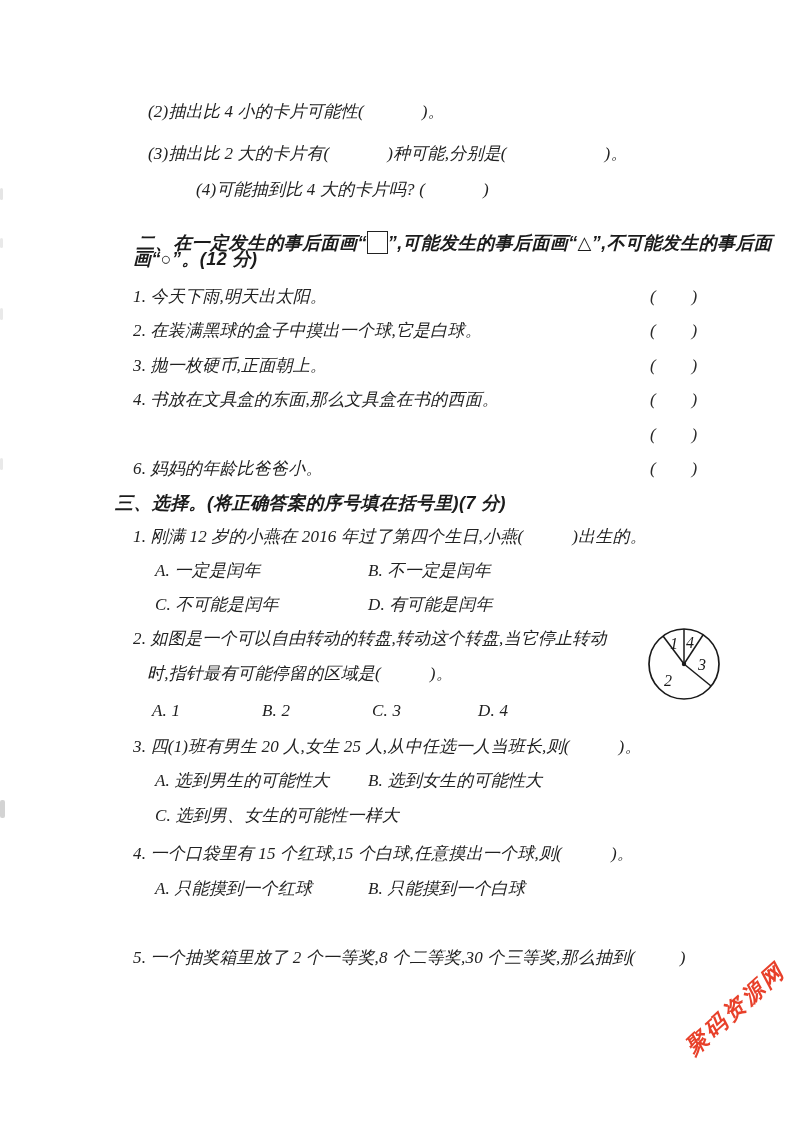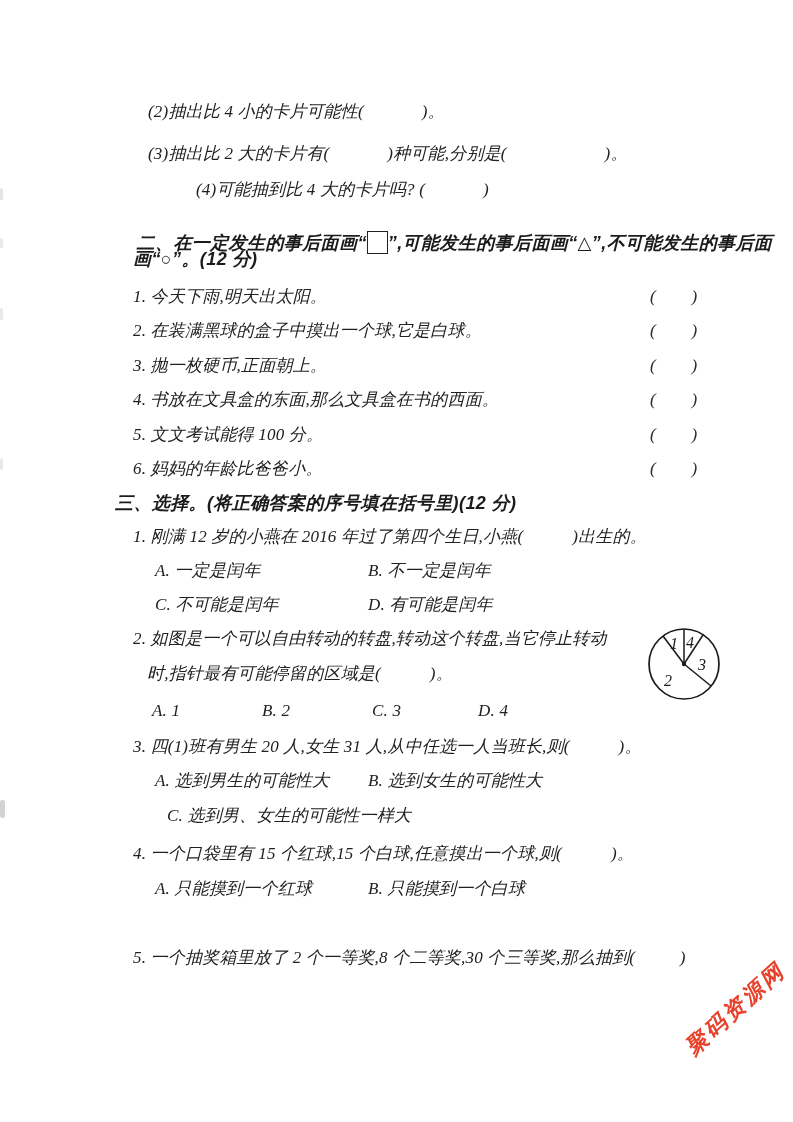--- a/index.html
+++ b/index.html
@@ -74,27 +74,26 @@
 
   <div class="line" style="left:133px;top:320px;">2. 在装满黑球的盒子中摸出一个球,它是白球。</div>
   <div class="line answer-blank" style="left:650px;top:320px;">(        )</div>
 
   <div class="line" style="left:133px;top:355px;">3. 抛一枚硬币,正面朝上。</div>
   <div class="line answer-blank" style="left:650px;top:355px;">(        )</div>
 
   <div class="line" style="left:133px;top:389px;">4. 书放在文具盒的东面,那么文具盒在书的西面。</div>
   <div class="line answer-blank" style="left:650px;top:389px;">(        )</div>
 
-  <div class="line" style="left:133px;top:424px;">5. 文文考试能得 100 分。</div>
   <div class="line answer-blank" style="left:650px;top:424px;">(        )</div>
 
   <div class="line" style="left:133px;top:458px;">6. 妈妈的年龄比爸爸小。</div>
   <div class="line answer-blank" style="left:650px;top:458px;">(        )</div>
 
-  <div class="line sec-head" style="left:115px;top:492px;">三、选择。(将正确答案的序号填在括号里)(12 分)</div>
+  <div class="line sec-head" style="left:115px;top:492px;">三、选择。(将正确答案的序号填在括号里)(7 分)</div>
 
   <div class="line" style="left:133px;top:526px;text-align:right;">1. 刚满 12 岁的小燕在 2016 年过了第四个生日,小燕(           )出生的。</div>
   <div class="line" style="left:155px;top:560px;">A. 一定是闰年</div>
   <div class="line" style="left:368px;top:560px;">B. 不一定是闰年</div>
   <div class="line" style="left:155px;top:594px;">C. 不可能是闰年</div>
   <div class="line" style="left:368px;top:594px;">D. 有可能是闰年</div>
 
   <div class="line" style="left:133px;top:628px;">2. 如图是一个可以自由转动的转盘,转动这个转盘,当它停止转动</div>
   <div class="line" style="left:147px;top:663px;">时,指针最有可能停留的区域是(           )。</div>
   <div class="line" style="left:152px;top:700px;">A. 1</div>
@@ -108,24 +107,24 @@
     <line x1="40" y1="40" x2="19" y2="12" stroke="#1a1a1a" stroke-width="1.5"></line>
     <line x1="40" y1="40" x2="59" y2="11" stroke="#1a1a1a" stroke-width="1.5"></line>
     <line x1="40" y1="40" x2="67" y2="62" stroke="#1a1a1a" stroke-width="1.5"></line>
     <circle cx="40" cy="40" r="2.2" fill="#1a1a1a"></circle>
     <text x="30" y="25" font-size="16" text-anchor="middle" fill="#1a1a1a" font-family="Liberation Serif, serif">1</text>
     <text x="46" y="24" font-size="16" text-anchor="middle" fill="#1a1a1a" font-family="Liberation Serif, serif">4</text>
     <text x="58" y="46" font-size="16" text-anchor="middle" fill="#1a1a1a" font-family="Liberation Serif, serif">3</text>
     <text x="24" y="62" font-size="16" text-anchor="middle" fill="#1a1a1a" font-family="Liberation Serif, serif">2</text>
   </svg>
 
-  <div class="line" style="left:133px;top:736px;">3. 四(1)班有男生 20 人,女生 31 人,从中任选一人当班长,则(           )。</div>
+  <div class="line" style="left:133px;top:736px;">3. 四(1)班有男生 20 人,女生 25 人,从中任选一人当班长,则(           )。</div>
   <div class="line" style="left:155px;top:770px;text-align:center;">A. 选到男生的可能性大</div>
   <div class="line" style="left:368px;top:770px;">B. 选到女生的可能性大</div>
-  <div class="line" style="left:155px;top:805px;margin-left:12px;">C. 选到男、女生的可能性一样大</div>
+  <div class="line" style="left:155px;top:805px;">C. 选到男、女生的可能性一样大</div>
 
   <div class="line" style="left:133px;top:843px;text-align:center;">4. 一个口袋里有 15 个红球,15 个白球,任意摸出一个球,则(           )。</div>
   <div class="line" style="left:155px;top:878px;">A. 只能摸到一个红球</div>
   <div class="line" style="left:368px;top:878px;">B. 只能摸到一个白球</div>
 
   <div class="line" style="left:133px;top:947px;">5. 一个抽奖箱里放了 2 个一等奖,8 个二等奖,30 个三等奖,那么抽到(          )</div>
 
   <div class="watermark" style="color: rgb(232, 64, 42);">聚码资源网</div>
 
 </div>

